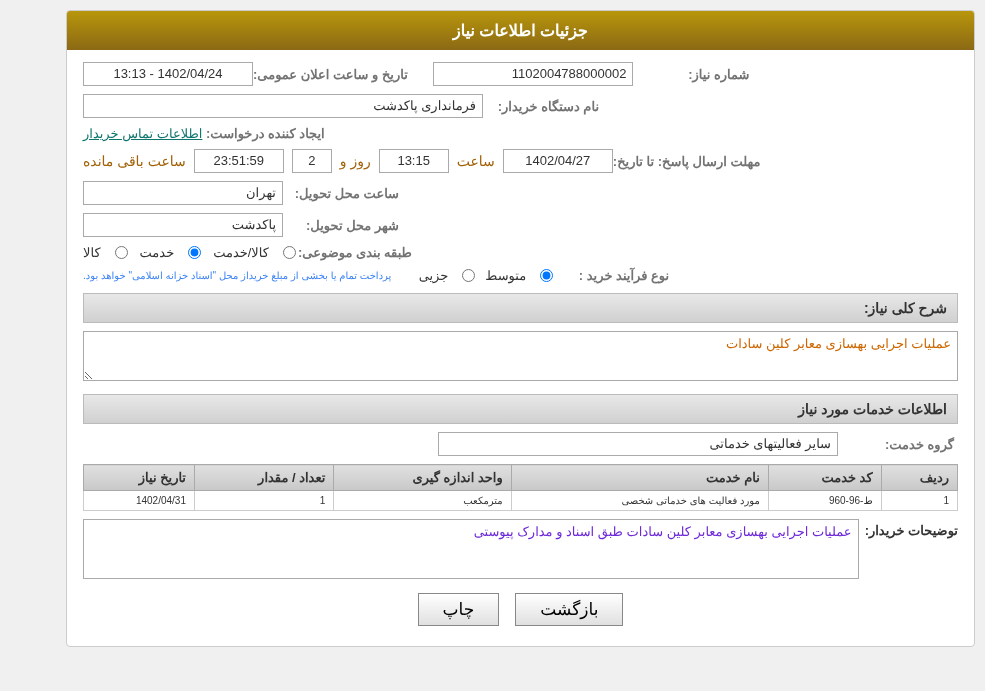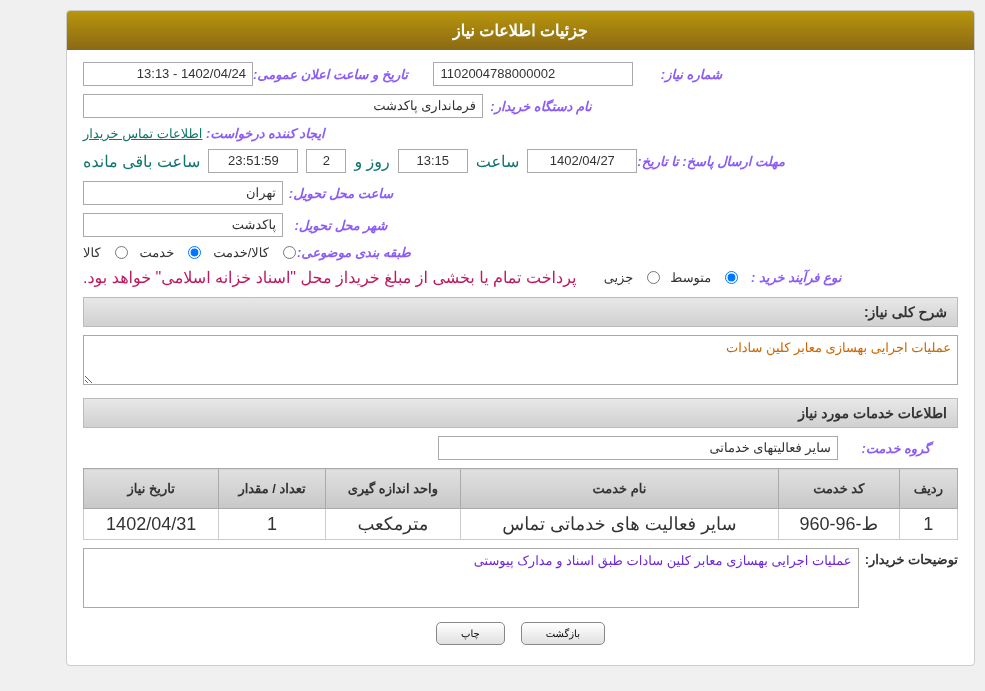--- a/index.html
+++ b/index.html
@@ -33,27 +33,26 @@
     .card-body {
       padding: 12px 16px;
     }
     .form-row {
       display: flex;
       align-items: center;
       margin-bottom: 8px;
       justify-content: flex-end;
     }
     .label {
-      color: #8b5cf6;
+      color: #737373;
       font-weight: bold;
       white-space: nowrap;
       padding-right: 4px;
       min-width: 120px;
-      text-align: center;
-      font-style: italic;
+      text-align: right;
     }
     .field-box {
       border: 1px solid #aaa;
       background: #fff;
       padding: 3px 6px;
       min-width: 180px;
       height: 24px;
       display: inline-block;
     }
     .field-box-wide {
@@ -70,22 +69,22 @@
       text-decoration: underline;
       cursor: pointer;
     }
     .time-row {
       display: flex;
       align-items: center;
       gap: 8px;
       justify-content: flex-end;
     }
     .small-label {
-      font-size: 16px;
-      color: #0f766e;
+      font-size: 14px;
+      color: #a16207;
     }
     .radio-group {
       display: flex;
       align-items: center;
       gap: 12px;
     }
     .radio-item {
       display: flex;
       align-items: center;
       gap: 14px;
@@ -115,30 +114,29 @@
     .table-container {
       margin: 8px 0;
     }
     table {
       width: 100%;
       border-collapse: collapse;
     }
     table th {
       background: linear-gradient(to bottom, #e0e0e0, #c8c8c8);
       border: 1px solid #aaa;
-      padding: 12px 8px;
-      text-align: center;
+      padding: 5px 8px;
+      text-align: right;
       font-weight: bold;
       font-size: 13px;
     }
     table td {
       border: 1px solid #ccc;
       padding: 4px 8px;
-      text-align: center;
-      font-size: 18px;
+      font-size: 10px;
     }
     table tr:nth-child(even) td {
       background: #f9f9f9;
     }
     .desc-section {
       display: flex;
       align-items: flex-start;
       margin: 8px 0;
       gap: 6px;
     }
@@ -158,35 +156,35 @@
       background: #fff;
     }
     .footer-buttons {
       display: flex;
       justify-content: center;
       gap: 16px;
       margin: 14px 0 8px 0;
     }
     .btn {
       padding: 5px 24px;
-      font-size: 10px;
+      font-size: 17px;
       cursor: pointer;
       border: 1px solid #888;
-      border-radius: 5px;
+      border-radius: 0;
       font-family: Tahoma, Arial, sans-serif;
     }
     .btn-print {
       background: linear-gradient(to bottom, #ffffff, #e0e0e0);
     }
     .btn-back {
       background: linear-gradient(to bottom, #ffffff, #e0e0e0);
     }
     .notice-text {
-      color: #be185d;
-      font-size: 16px;
+      color: #3b82f6;
+      font-size: 10px;
     }
     .purchase-row {
       display: flex;
       align-items: center;
       gap: 10px;
       justify-content: flex-end;
     }
   </style>
 </head>
 <body>
@@ -195,24 +193,24 @@
   <div class="main-card">
 
     <div class="card-header">
       <span>جزئیات اطلاعات نیاز</span>
     </div>
 
     <div class="card-body">
 
       <div class="form-row">
         <span class="label">شماره نیاز:</span>
-        <span class="field-box field-box-medium" style="text-align:left;">1102004788000002</span>
+        <span class="field-box field-box-medium" style="text-align:right;">1102004788000002</span>
         &nbsp;&nbsp;&nbsp;&nbsp;&nbsp;&nbsp;
         <span class="label">تاریخ و ساعت اعلان عمومی:</span>
-        <span class="field-box field-box-small" style="text-align:right; min-width:170px;">1402/04/24 - 13:13</span>
+        <span class="field-box field-box-small" style="text-align:center; min-width:170px;">1402/04/24 - 13:13</span>
       </div>
 
       <div class="form-row">
         <span class="label">نام دستگاه خریدار:</span>
         <span class="field-box field-box-wide">فرمانداری پاکدشت</span>
       </div>
 
       <div class="form-row">
         <span class="label">ایجاد کننده درخواست:</span>
         &nbsp;
@@ -298,21 +296,21 @@
               <th>واحد اندازه گیری</th>
               <th>تعداد / مقدار</th>
               <th>تاریخ نیاز</th>
             </tr>
           </thead>
           <tbody id="services-tbody">
 
           <tr>
     <td>1</td>
     <td>ط-96-960</td>
-    <td>سایر فعالیت های خدماتی تماس</td>
+    <td>مورد فعالیت های خدماتی شخصی</td>
     <td>مترمکعب</td>
     <td>1</td>
     <td>1402/04/31</td>
   </tr>
             </tbody>
         </table>
       </div>
 
       <div class="desc-section">
         <span class="desc-label">توضیحات خریدار:</span>

